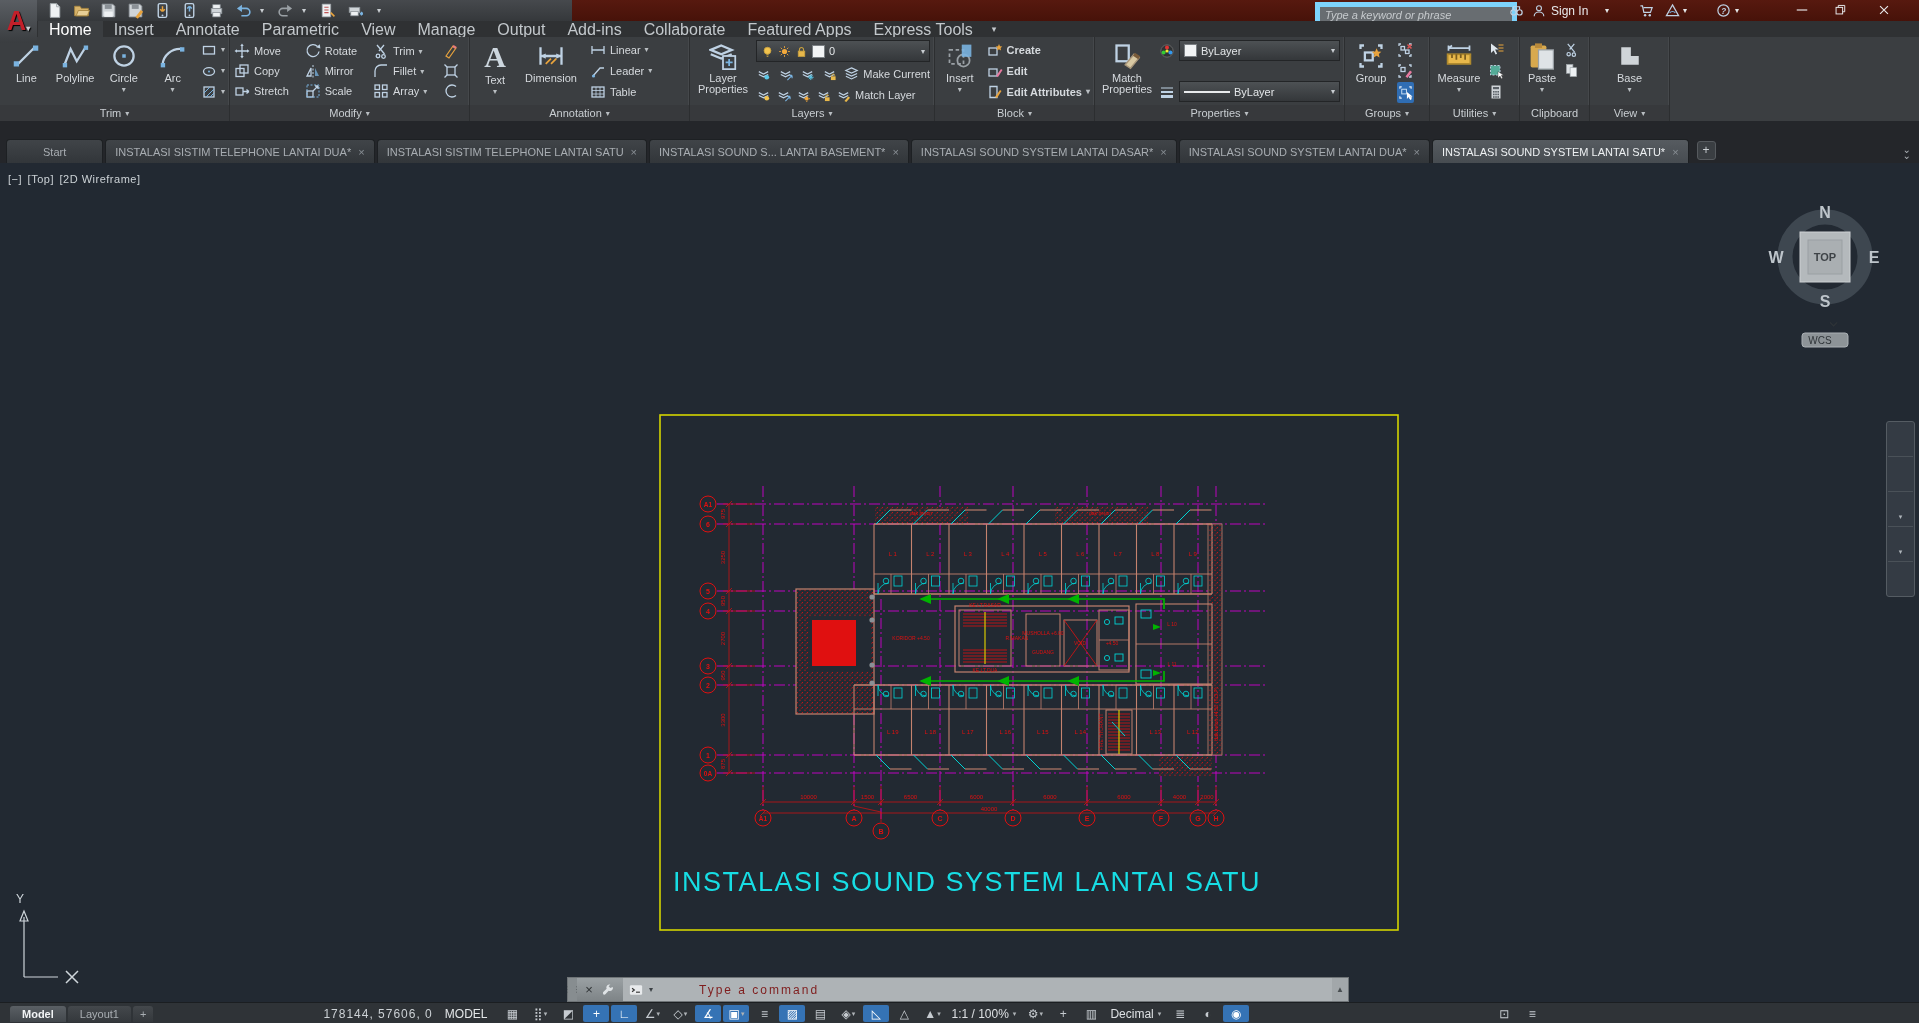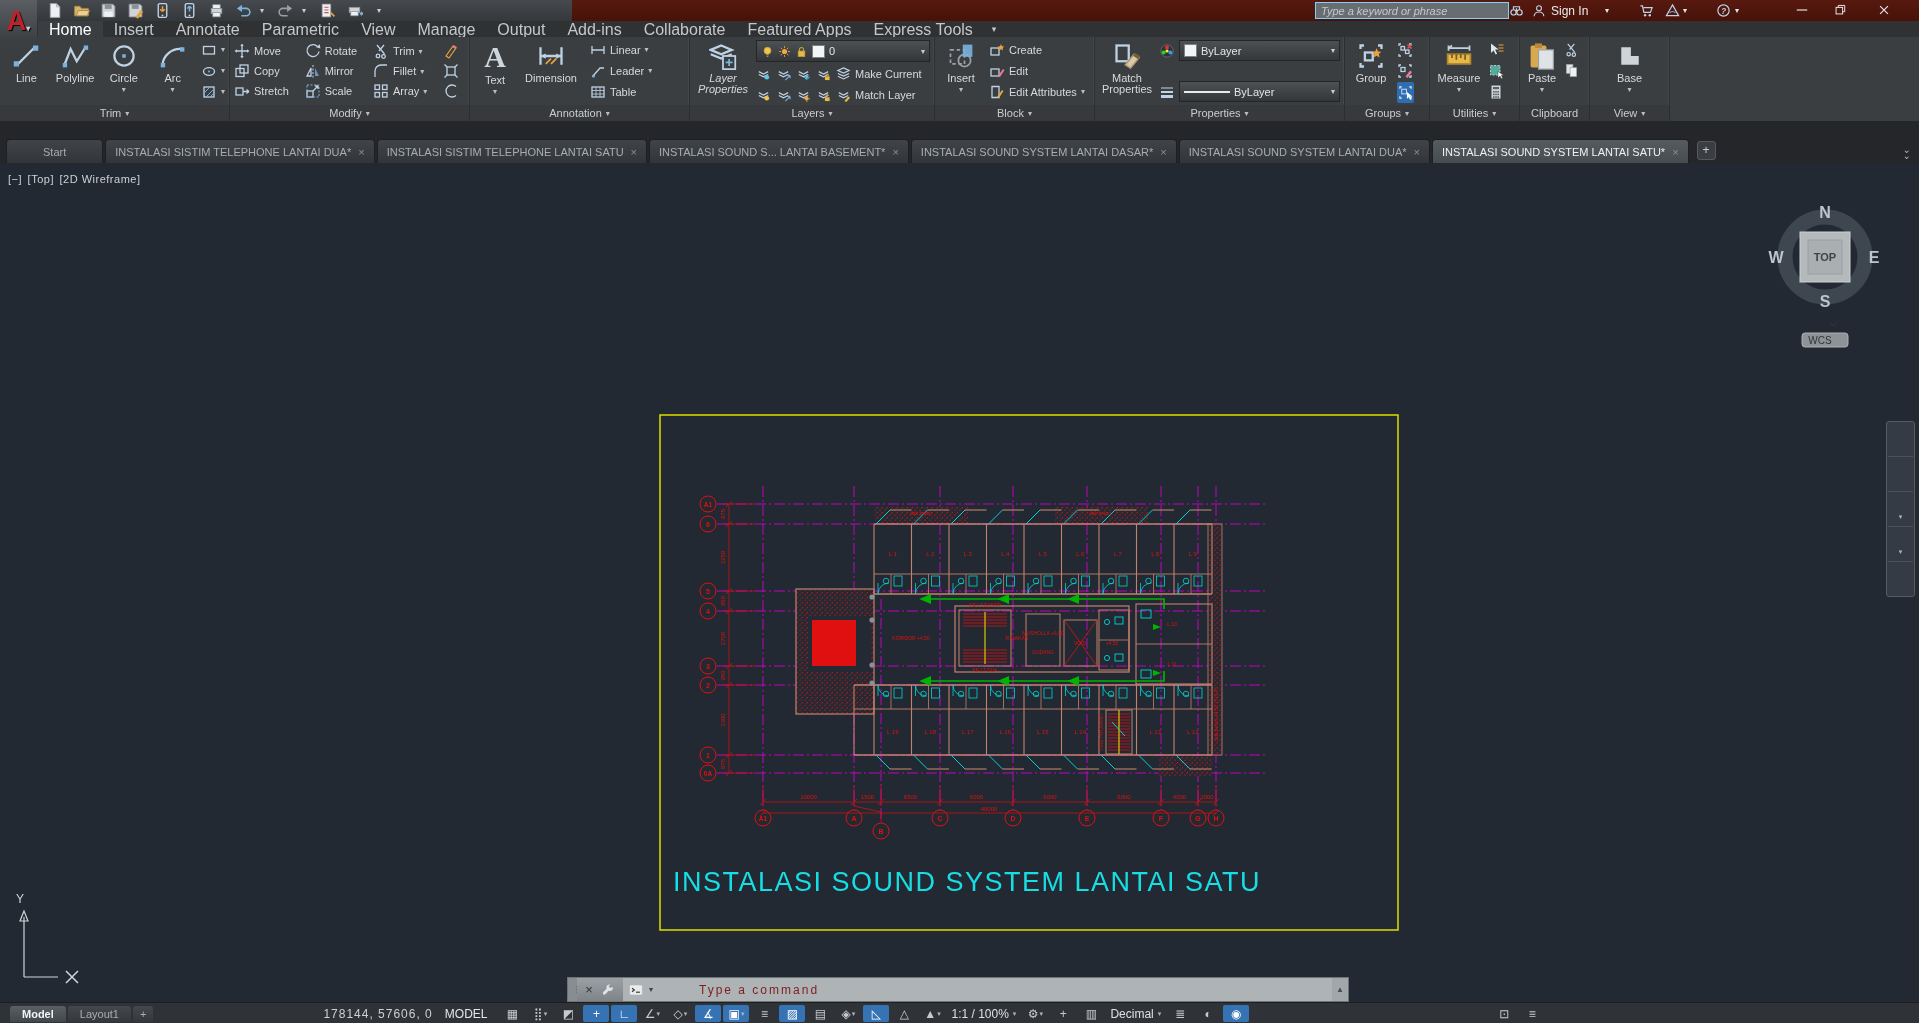--- a/index.html
+++ b/index.html
@@ -8,21 +8,21 @@
   .ic{display:inline-flex;align-items:center;justify-content:center;line-height:0;}
   
   .titlebar{left:0;top:0;width:1919px;height:21px;background:linear-gradient(#57190f,#471209);}
   .qatstrip{left:36px;top:0;width:528px;height:21px;background:linear-gradient(#46494d,#35383b);display:flex;align-items:center;padding-left:8px;gap:7px;}
   .logo{left:0;top:0;width:37px;height:43px;background:linear-gradient(#5a5e63,#3a3d40);z-index:60;display:flex;align-items:center;justify-content:center;font-weight:bold;font-size:27px;color:#c2202a;text-shadow:1px 1px 1px #000;}
   .logo small{font-size:8px;color:#cfd4d8;margin-top:14px;}
   .qbtn{width:20px;height:18px;display:inline-flex;align-items:center;justify-content:center;border-radius:2px;}
   .qcaret{color:#c9ced2;font-size:8px;width:8px;}
   .wintitle{top:3px;left:440px;width:800px;text-align:center;font-size:12px;color:#d8d3d1;white-space:nowrap;}
   .wintitle .doc{margin-left:14px;}
-  .searchbox{left:1315px;top:2px;width:182px;height:15px;background:#686d71;border:1px solid #7dd3fc;font-style:italic;font-size:11px;color:#c6cacd;padding:0 5px;display:flex;align-items:center;}
+  .searchbox{left:1315px;top:2px;width:182px;height:15px;background:#686d71;border:5px solid #7dd3fc;font-style:italic;font-size:11px;color:#c6cacd;padding:0 5px;display:flex;align-items:center;}
   .tbicon{top:0;height:21px;display:flex;align-items:center;justify-content:center;color:#e4e7e9;}
   .signin{font-size:12px;color:#e8eaec;}
   .winbtn{top:0;width:36px;height:20px;display:flex;align-items:center;justify-content:center;}
   
   .ribtabrow{left:0;top:21px;width:1919px;height:16px;background:#2f3133;display:flex;align-items:stretch;padding-left:38px;}
   .ribtab{padding:1px 11px 0;font-size:16px;color:#c3c8cc;display:flex;align-items:center;cursor:default;}
   .ribtab.active{background:#3b3e41;color:#ffffff;}
   .ribmenu{color:#c3c8cc;font-size:9px;padding:0 8px;display:flex;align-items:center;}
   
   .ribbon{left:0;top:37px;width:1919px;height:84px;background:#3b3e41;}
@@ -504,21 +504,21 @@
         </div>
       </div>
       <div class="plabel">
           <span>Annotation</span>
           <span class="car">▾</span>
         </div>
     </div>
 
     <div class="panel" style="left:690px;width:244px;">
       <div class="pbody">
-        <div class="rlb" style="width:58px;font-style:italic;">
+        <div class="rlb" style="width:58px;">
             <i class="ic">
               <svg viewBox="0 0 16 16" width="28" height="28">
                 <path d="M7,2 L13,4.5 L7,7 L1,4.5 Z" stroke="#bfd2e4" fill="none" stroke-width="1.3"></path>
                 <path d="M1,7 L7,9.5 L13,7" stroke="#bfd2e4" fill="none" stroke-width="1.3"></path>
                 <rect x="8" y="8" width="7" height="7.5" fill="#3b3e41" stroke="#bfd2e4" stroke-width="1"></rect>
                 <path d="M9.5,11.7 h4 M11.5,9.7 v4" stroke="#7ab3e0" stroke-width="1"></path>
               </svg>
             </i>
             <span class="lbl">Layer Properties</span>
           </div>
@@ -539,21 +539,21 @@
             <i class="ic">
                 <svg viewBox="0 0 16 16" width="13" height="13">
                   <rect x="4" y="7.5" width="8" height="6.5" fill="#e8b84b" stroke="#caa23f"></rect>
                   <path d="M5.5,7.5 V5.5 A2.5,2.5 0 0 1 10.5,5.5 V7.5" stroke="#caa23f" fill="none" stroke-width="1.3"></path>
                 </svg>
               </i>
             <span class="swatch"></span>
             <span>0</span>
             <span class="car">▾</span>
           </div>
-          <div style="display:flex;gap:5px;align-items:center;height:19px;">
+          <div style="display:flex;gap:5px;align-items:center;height:19px;justify-content:space-between;">
             <i class="ic">
                 <svg viewBox="0 0 16 16" width="15" height="15">
                   <path d="M3,6 L8,8.5 L13,6 M3,9 L8,11.5 L13,9" stroke="#bfd2e4" fill="none" stroke-width="1.3"></path>
                   <circle cx="11.5" cy="12" r="2.5" fill="#5bc8e8"></circle>
                 </svg>
               </i>
             <i class="ic">
                 <svg viewBox="0 0 16 16" width="15" height="15">
                   <path d="M3,6 L8,8.5 L13,6 M3,9 L8,11.5 L13,9" stroke="#bfd2e4" fill="none" stroke-width="1.3"></path>
                   <path d="M10,15 l5,-5 M15,10 l-3,0 M15,10 l0,3" stroke="#7ab3e0" stroke-width="1.2"></path>
@@ -634,21 +634,21 @@
             <i class="ic">
               <svg viewBox="0 0 16 16" width="28" height="28">
                 <rect x="2" y="4.5" width="8" height="8" stroke="#9aa0a5" fill="none" stroke-dasharray="2 1.5"></rect>
                 <circle cx="10" cy="10.5" r="3.5" stroke="#9aa0a5" fill="none"></circle>
                 <path d="M9,1.5 h5.5 v7 h-5.5 z" fill="#7ab3e0" opacity=".9"></path>
               </svg>
             </i>
             <span class="lbl">Insert</span>
             <span class="car">▾</span>
           </div>
-        <div class="scol" style="margin-left:2px;">
+        <div class="scol" style="margin-left:2px;font-weight:bold;">
           <div class="sbtn">
               <i class="ic">
                 <svg viewBox="0 0 16 16" width="16" height="16">
                   <rect x="2" y="6" width="8" height="7" stroke="#bfd2e4" fill="none" stroke-width="1.3"></rect>
                   <path d="M12,2 l1,2.2 2.3,.3 -1.7,1.6 .4,2.3 -2,-1.1 -2,1.1 .4,-2.3 -1.7,-1.6 2.3,-.3 Z" fill="#e8a33d"></path>
                 </svg>
               </i>
               <span>Create</span>
             </div>
           <div class="sbtn">

